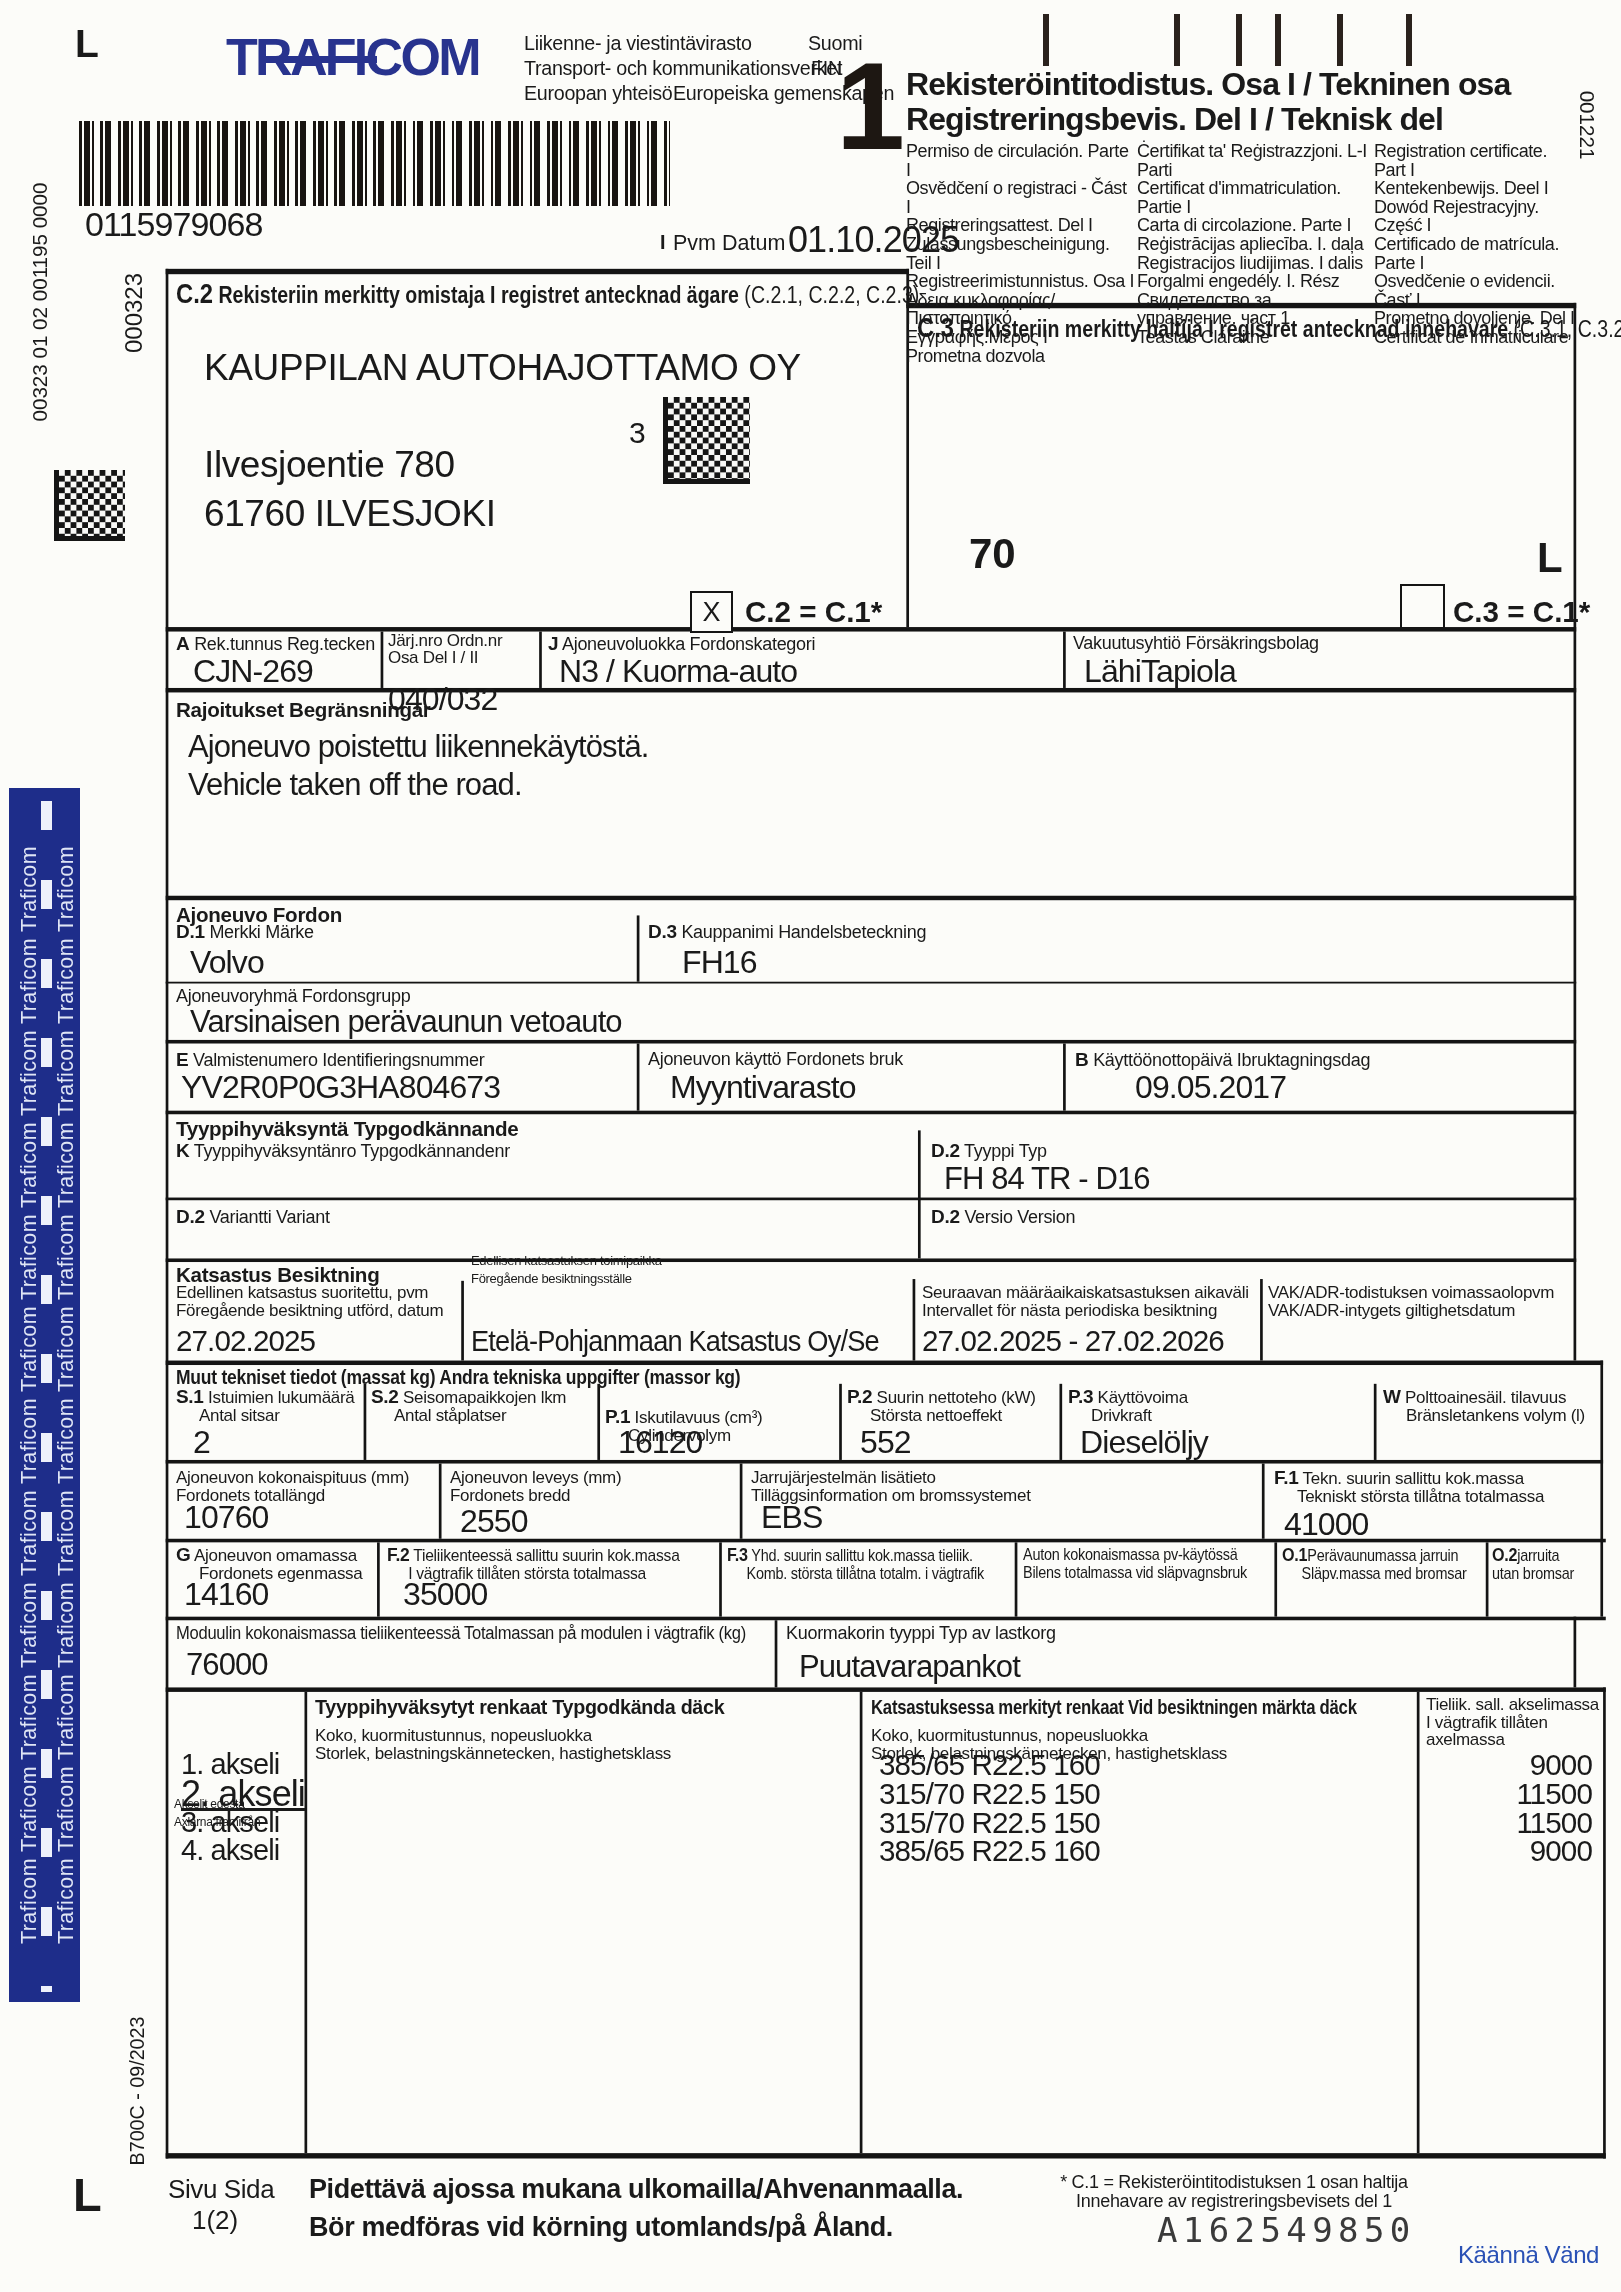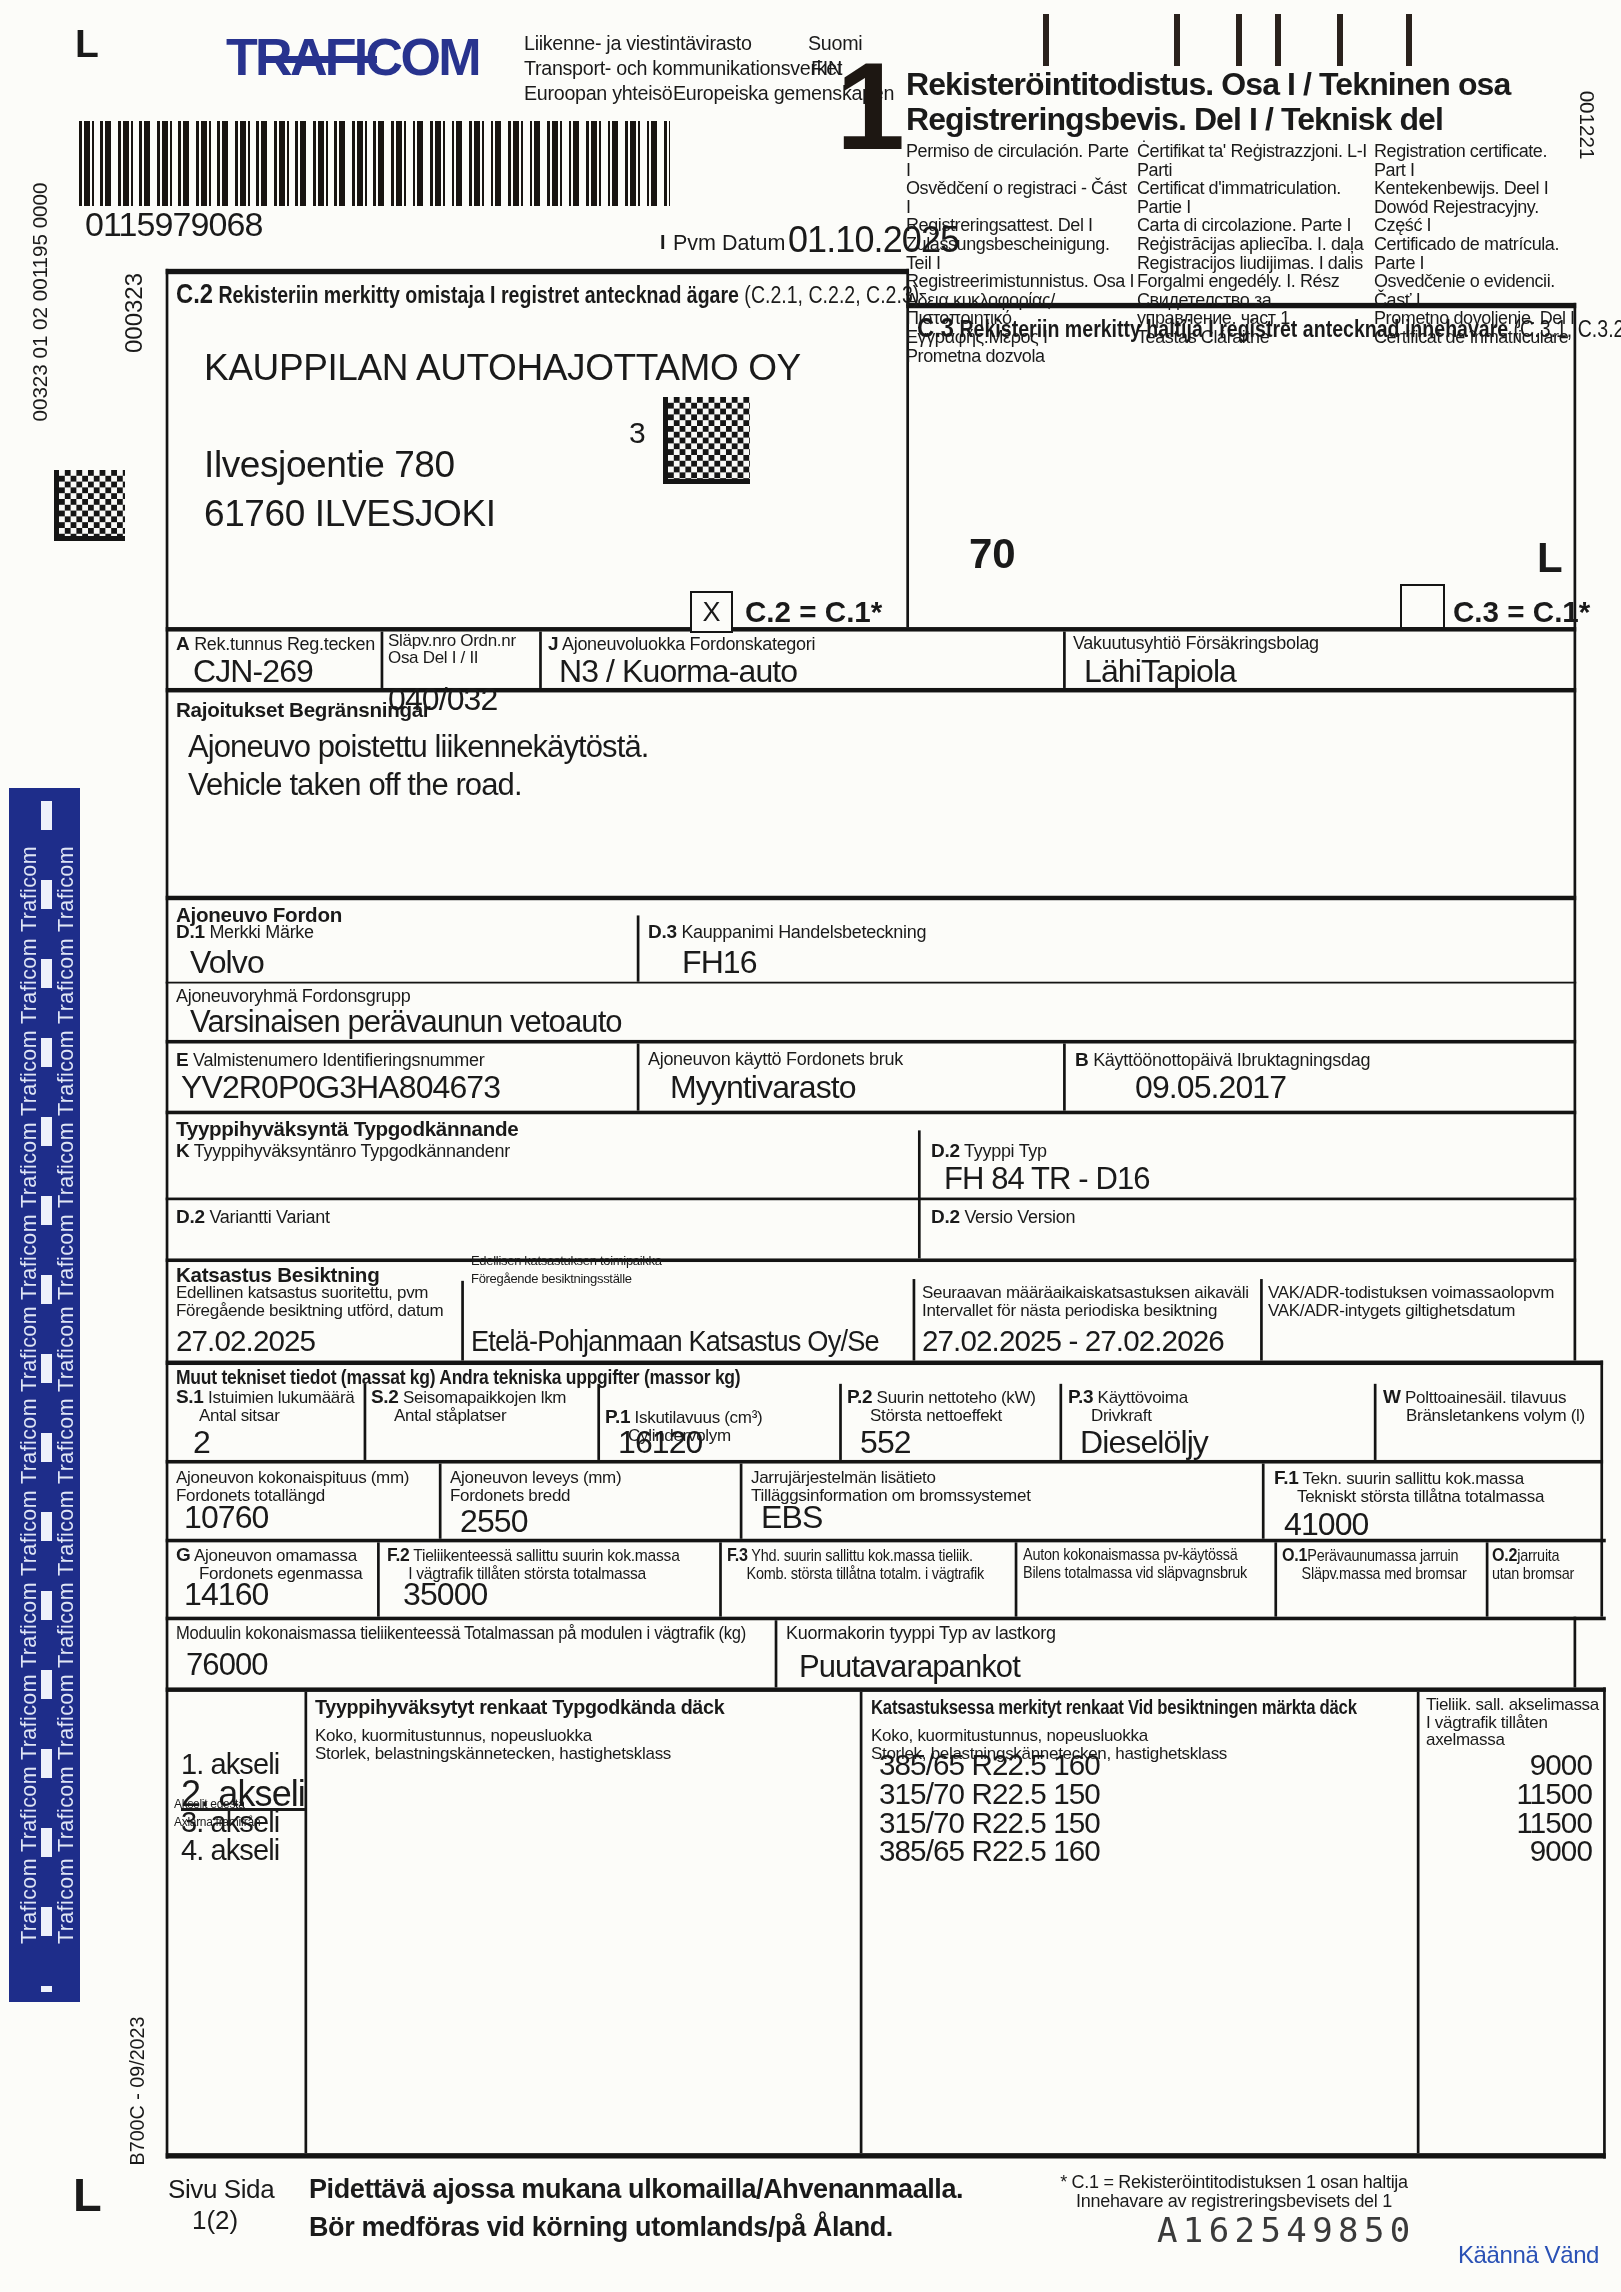--- a/index.html
+++ b/index.html
@@ -204,21 +204,21 @@
     <span>Rekisteriin merkitty haltija  I registret antecknad innehavare</span>
     <span class="refs">(C.3.1, C.3.2, C.3.3)</span>
   </div>
   <div class="abs" style="left:969px;top:530px;font-size:42px;font-weight:bold;">70</div>
   <div class="abs" style="left:1537px;top:534px;font-size:42px;font-weight:bold;">L</div>
   <div class="chk" style="left:1400px;top:584px;width:41px;height:41px;"></div>
   <div class="abs" style="left:1453px;top:595px;font-size:29.6px;font-weight:bold;">C.3 = C.1*</div>
 
   <div class="abs lbl" style="left:176px;top:634px;"><b>A</b> <span>Rek.tunnus  Reg.tecken</span></div>
   <div class="abs lbl" style="left:388px;top:632px;font-size:17px;line-height:17px;">
-      <div>Släpv.nro  Ordn.nr</div>
+      <div>Järj.nro  Ordn.nr</div>
       <div>Osa Del I / II</div>
     </div>
   <div class="abs lbl" style="left:548px;top:634px;"><b>J</b> <span>Ajoneuvoluokka  Fordonskategori</span></div>
   <div class="abs lbl" style="left:1073px;top:634px;">Vakuutusyhtiö  Försäkringsbolag</div>
   <div class="abs val" style="left:193px;top:655px;">CJN-269</div>
   <div class="abs val" style="left:388px;top:655px;margin-top:28px;">040/032</div>
   <div class="abs val" style="left:559px;top:655px;">N3 / Kuorma-auto</div>
   <div class="abs val" style="left:1084px;top:655px;">LähiTapiola</div>
 
   <div class="abs sech" style="left:176px;top:698px;">Rajoitukset  Begränsningar</div>

